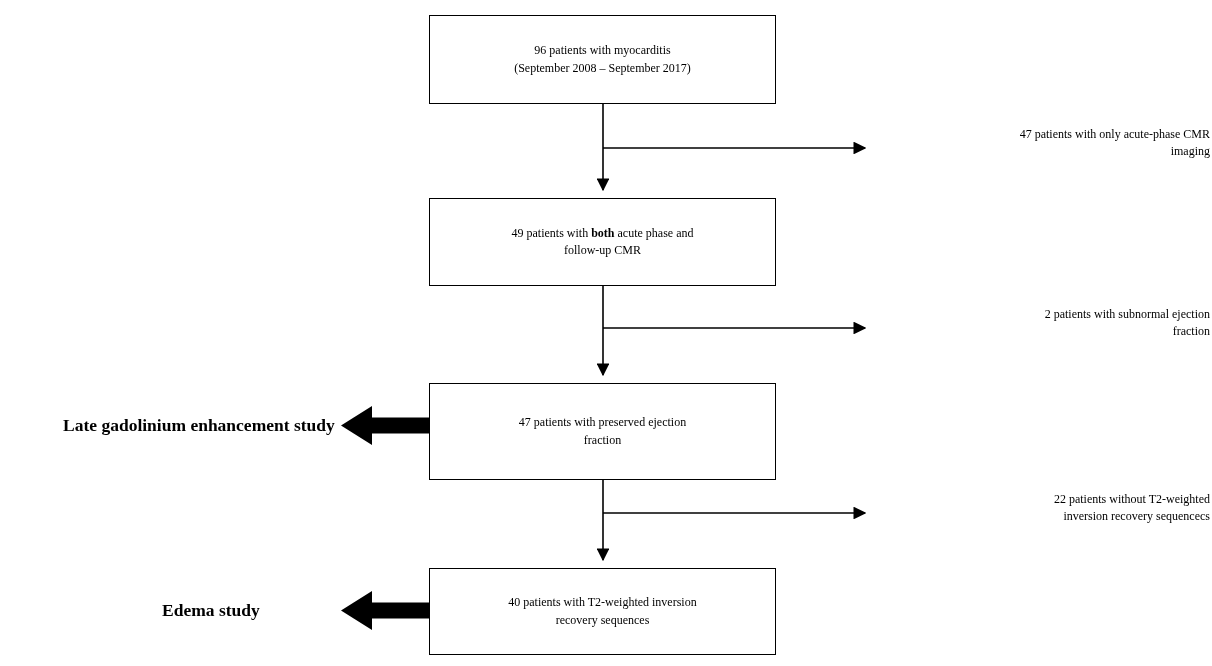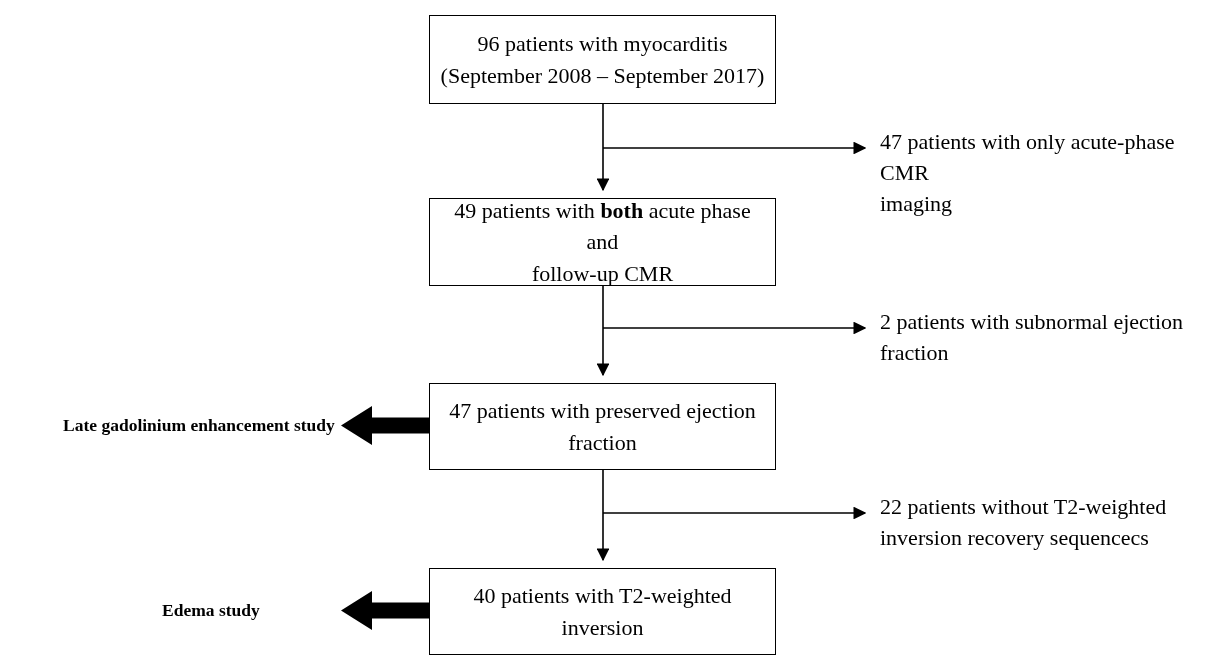--- a/index.html
+++ b/index.html
@@ -26,32 +26,32 @@
 
   .flow-box {
     position: absolute;
     box-sizing: border-box;
     border: 1.6px solid #000000;
     background: #ffffff;
     display: flex;
     align-items: center;
     justify-content: center;
     text-align: center;
-    font-size: 22px;
+    font-size: 12px;
     line-height: 1.42;
     padding: 4px 10px;
     z-index: 3;
   }
   .flow-box .inner { width: 100%; }
   .flow-box b { font-weight: bold; }
 
   .side-note {
     position: absolute;
-    text-align: left;
-    font-size: 22px;
+    text-align: right;
+    font-size: 12px;
     line-height: 1.42;
     z-index: 3;
   }
 
   .study-label {
     position: absolute;
     font-weight: bold;
     font-size: 17.5px;
     line-height: 1.3;
     white-space: nowrap;
@@ -124,30 +124,31 @@
     </div>
   </div>
 
   <div class="flow-box" style="left:429px; top:198px; width:347px; height:88px;">
     <div class="inner">
       <div><span>49 patients with </span><b>both</b><span> acute phase and</span></div>
       <div>follow-up CMR</div>
     </div>
   </div>
 
-  <div class="flow-box" style="left:429px; top:383px; width:347px; height:87px;">
+  <div class="flow-box" style="left:429px; top:383px; width:347px; height:97px;">
     <div class="inner">
       <div>47 patients with preserved ejection</div>
       <div>fraction</div>
     </div>
   </div>
 
   <div class="flow-box" style="left:429px; top:568px; width:347px; height:87px;">
     <div class="inner">
       <div>40 patients with T2-weighted inversion</div>
+      <div>recovery sequences</div>
     </div>
   </div>
 
   <div class="side-note" style="left:880px; top:126px; width:330px;">
     <div>47 patients with only acute-phase CMR</div>
     <div>imaging</div>
   </div>
 
   <div class="side-note" style="left:880px; top:306px; width:330px;">
     <div>2 patients with subnormal ejection</div>

